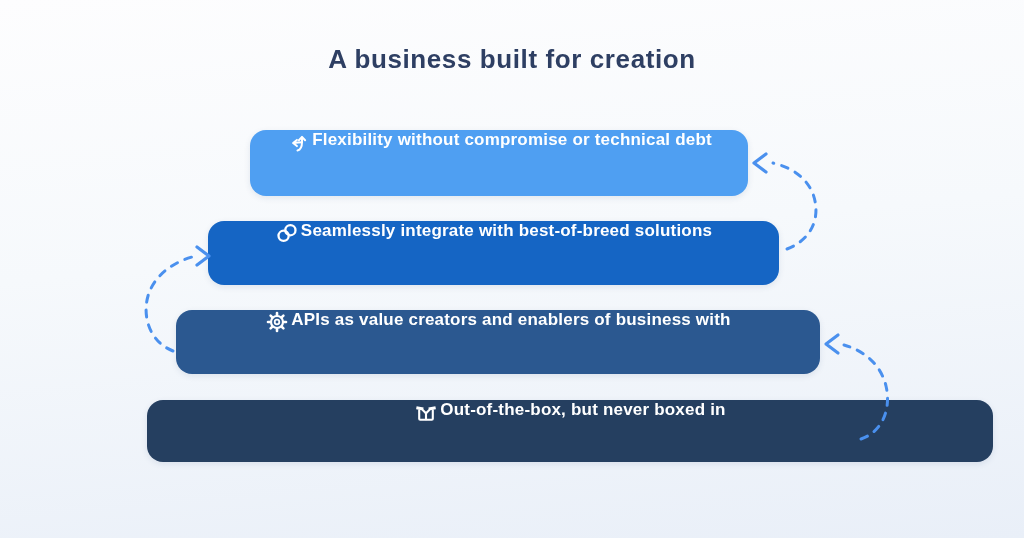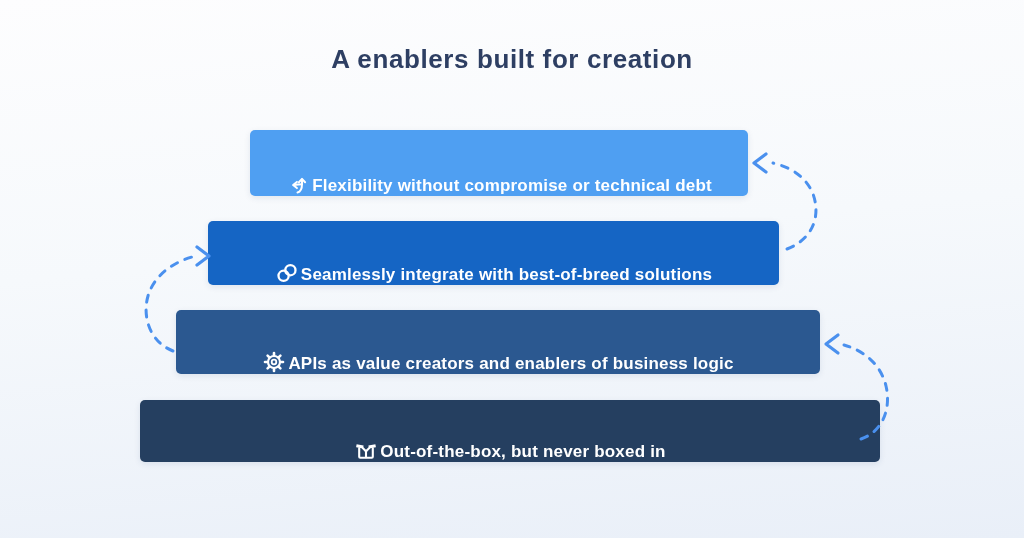--- a/index.html
+++ b/index.html
@@ -20,40 +20,40 @@
     left: 0;
     width: 100%;
     text-align: center;
     font-size: 26px;
     font-weight: bold;
     letter-spacing: 0.6px;
     color: #2e3f63;
   }
   .pillar {
     position: absolute;
-    border-radius: 5px;
+    border-radius: 16px;
     display: flex;
-    align-items: flex-end;
+    align-items: flex-start;
     justify-content: center;
     gap: 2px;
     color: #ffffff;
     font-size: 17px;
     font-weight: bold;
     letter-spacing: 0.2px;
     white-space: nowrap;
     box-shadow: 0 2px 6px rgba(30, 60, 110, 0.10);
   }
   .pillar .icon {
     display: inline-flex;
     flex: 0 0 auto;
   }
   #pillar-1 { left: 250px; top: 130px; width: 498px; height: 66px; }
   #pillar-2 { left: 208px; top: 221px; width: 571px; height: 64px; }
   #pillar-3 { left: 176px; top: 310px; width: 644px; height: 64px; }
-  #pillar-4 { left: 140px; top: 400px; width: 740px; height: 62px; }
+  #pillar-4 { left: 147px; top: 400px; width: 846px; height: 62px; }
   .connectors {
     position: absolute;
     inset: 0;
     pointer-events: none;
   }
   .connectors path, .connectors polyline {
     fill: none;
     stroke: #4a90ee;
     stroke-linecap: round;
     stroke-linejoin: round;
@@ -62,21 +62,21 @@
     stroke-width: 3;
     stroke-dasharray: 7 8;
   }
   .connectors polyline.head {
     stroke-width: 3.2;
   }
 </style>
 </head>
 <body>
 
-<div class="title">A enablers built for creation</div>
+<div class="title">A business built for creation</div>
 
 <div class="pillar" id="pillar-1" style="background-color: rgb(79, 159, 242);">
   <span class="icon">
     <svg width="24" height="24" viewBox="0 0 24 24">
       <g fill="none" stroke="#ffffff" stroke-width="2" stroke-linecap="round" stroke-linejoin="round">
         <path d="M11.5 20.5 C15.5 19.5 16 16 16 12 L16 7.6"></path>
         <path d="M12.9 10.2 L16 6.9 L19.1 10.2"></path>
         <path d="M16 12.2 C12.2 12.2 10.6 12.5 8.2 13"></path>
         <path d="M10.9 9.9 L7.1 13 L10.9 16.1"></path>
       </g>
@@ -109,21 +109,21 @@
           <line x1="12" y1="18.5" x2="12" y2="21"></line>
           <line x1="7.4" y1="16.6" x2="5.6" y2="18.4"></line>
           <line x1="5.5" y1="12" x2="3" y2="12"></line>
           <line x1="7.4" y1="7.4" x2="5.6" y2="5.6"></line>
           <line x1="12" y1="5.5" x2="12" y2="3"></line>
           <line x1="16.6" y1="7.4" x2="18.4" y2="5.6"></line>
         </g>
       </g>
     </svg>
   </span>
-  <span>APIs as value creators and enablers of business logic</span>
+  <span>APIs as value creators and enablers of business with</span>
 </div>
 
 <div class="pillar" id="pillar-4" style="background-color: rgb(37, 63, 96);">
   <span class="icon">
     <svg width="24" height="24" viewBox="0 0 24 24">
       <g fill="none" stroke="#ffffff" stroke-width="2.1" stroke-linecap="round" stroke-linejoin="round">
         <path d="M5.2 10.2 L5.2 18.8 Q5.2 19.8 6.2 19.8 L17.8 19.8 Q18.8 19.8 18.8 18.8 L18.8 10.2"></path>
         <path d="M8.7 10 L12 13.3 L15.3 10"></path>
         <path d="M12 13.3 L12 19.2"></path>
       </g>

